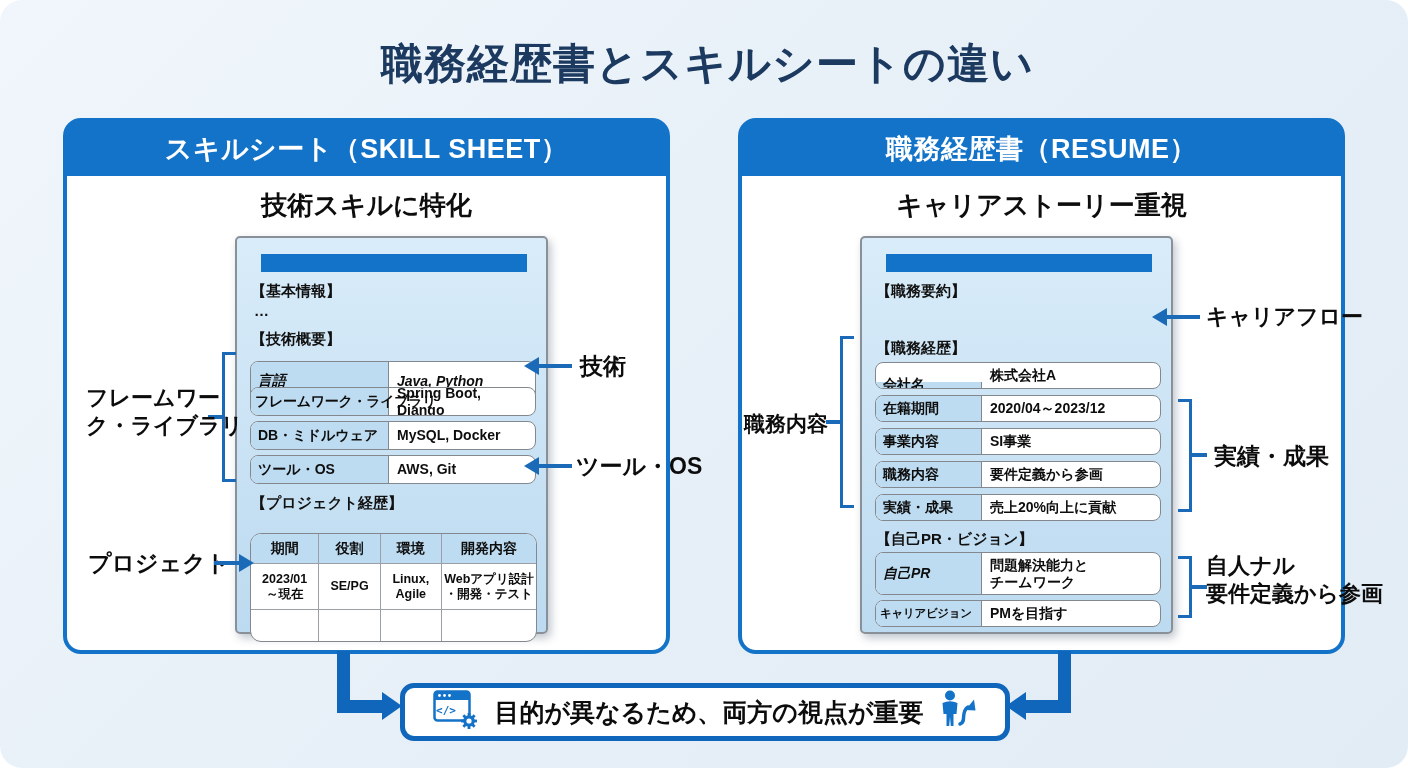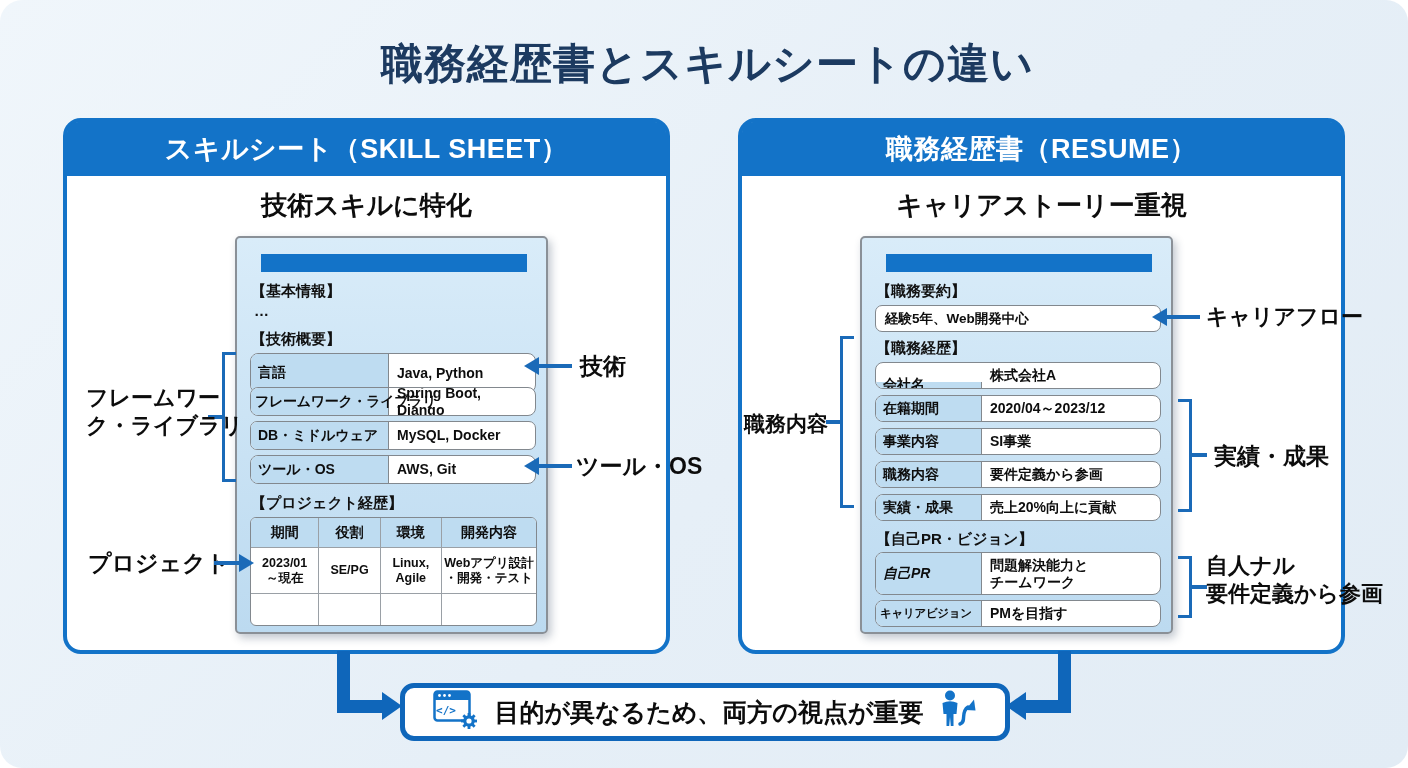--- a/index.html
+++ b/index.html
@@ -54,21 +54,21 @@
   .tiny-label{ font-size:11.5px; letter-spacing:-0.3px; padding:0 4px; }
   .summary-box{
     position:absolute; background:#fff; border:1.5px solid #82888e; border-radius:7px;
     display:flex; align-items:center; padding:0 9px; font-size:13.5px; font-weight:700; color:#0d0d0d;
   }
   
   .ptable{
     position:absolute; display:grid; background:#ffffff;
     grid-template-columns:24% 21.5% 21.5% 33%;
     grid-template-rows:30px 46px 1fr;
-    border:1.5px solid #82888e; border-radius:6px; overflow:hidden;
+    border:1.5px solid #82888e; border-radius:11px; overflow:hidden;margin-top:16px;
   }
   .pt-cell{
     border-right:1.5px solid #9aa0a6; border-bottom:1.5px solid #9aa0a6;
     display:flex; align-items:center; justify-content:center; text-align:center;
     font-size:12.5px; font-weight:600; color:#0d0d0d; white-space:pre-line; line-height:1.15;
   }
   .pt-cell:nth-child(4n){ border-right:none; }
   .pt-cell:nth-child(n+9){ border-bottom:none; }
   .pt-head{ background:#bedcf1; font-weight:800; font-size:14px; }
   
@@ -102,29 +102,29 @@
     <div class="panel-header">スキルシート（SKILL SHEET）</div>
     <div class="panel-subtitle">技術スキルに特化</div>
   </div>
 
   <div class="doc" style="left:235px;padding-left:12px;">
     <div class="doc-titlebar"></div>
     <div class="sec" style="left:14px; top:44px;">【基本情報】</div>
     <div class="sec" style="left:17px; top:64px;">…</div>
     <div class="sec" style="left:14px; top:92px;">【技術概要】</div>
 
-    <div class="kv-row" style="left:13px; top:115px; width:286px; height:40px;">
+    <div class="kv-row" style="left:13px; top:123px; width:286px; height:40px;font-style:italic;">
       <div class="kv-label" style="width:138px;">言語</div>
       <div class="kv-value">Java, Python</div>
     </div>
     <div class="kv-row" style="left:13px; top:149px; width:286px; height:29px;">
       <div class="kv-label small-label" style="width:138px;">フレームワーク・ライブラリ</div>
       <div class="kv-value">Spring Boot, Django</div>
     </div>
-    <div class="kv-row" style="left:13px; top:183px; width:286px; height:29px;border-radius:7px;">
+    <div class="kv-row" style="left:13px; top:183px; width:286px; height:29px;">
       <div class="kv-label" style="width:138px;">DB・ミドルウェア</div>
       <div class="kv-value">MySQL, Docker</div>
     </div>
     <div class="kv-row" style="left:13px; top:217px; width:286px; height:29px;">
       <div class="kv-label" style="width:138px;">ツール・OS</div>
       <div class="kv-value">AWS, Git</div>
     </div>
 
     <div class="sec" style="left:14px; top:256px;text-align:center;">【プロジェクト経歴】</div>
 
@@ -167,21 +167,20 @@
   <div class="ahead-r" style="left:239px; top:554px;"></div>
 
   <div class="panel" style="left:738px;">
     <div class="panel-header">職務経歴書（RESUME）</div>
     <div class="panel-subtitle">キャリアストーリー重視</div>
   </div>
 
   <div class="doc" style="left:860px;padding-left:47px;">
     <div class="doc-titlebar"></div>
     <div class="sec" style="left:14px; top:44px;">【職務要約】</div>
-    <div class="summary-box" style="left:13px; top:67px; width:286px; height:27px;">経験5年、Web開発中心</div>
     <div class="sec" style="left:14px; top:101px;">【職務経歴】</div>
 
     <div class="kv-row" style="left:13px; top:124px; width:286px; height:27px;">
       <div class="kv-label" style="width:106px;margin-top:19px;">会社名</div>
       <div class="kv-value">株式会社A</div>
     </div>
     <div class="kv-row" style="left:13px; top:157px; width:286px; height:27px;">
       <div class="kv-label" style="width:106px;">在籍期間</div>
       <div class="kv-value">2020/04～2023/12</div>
     </div>

